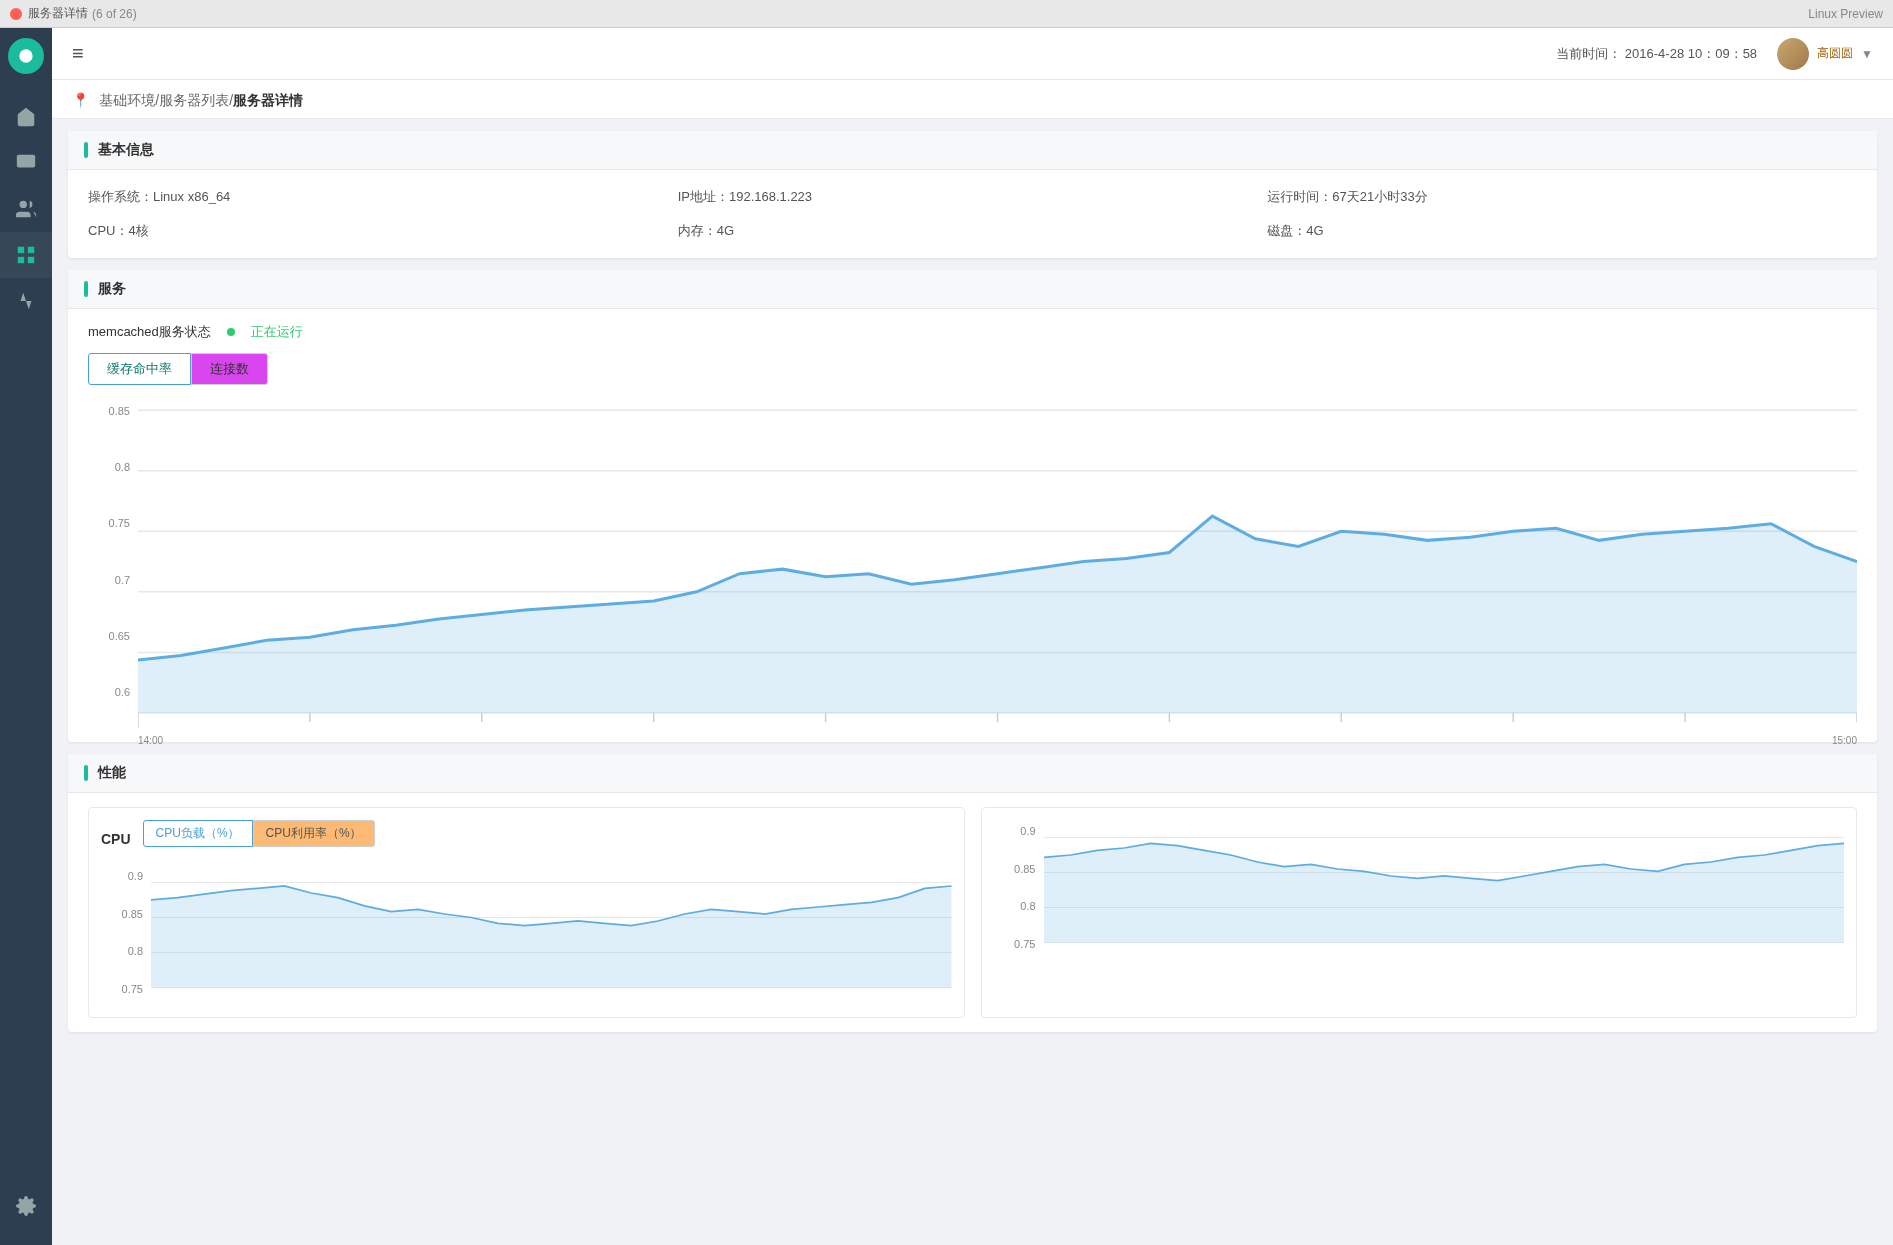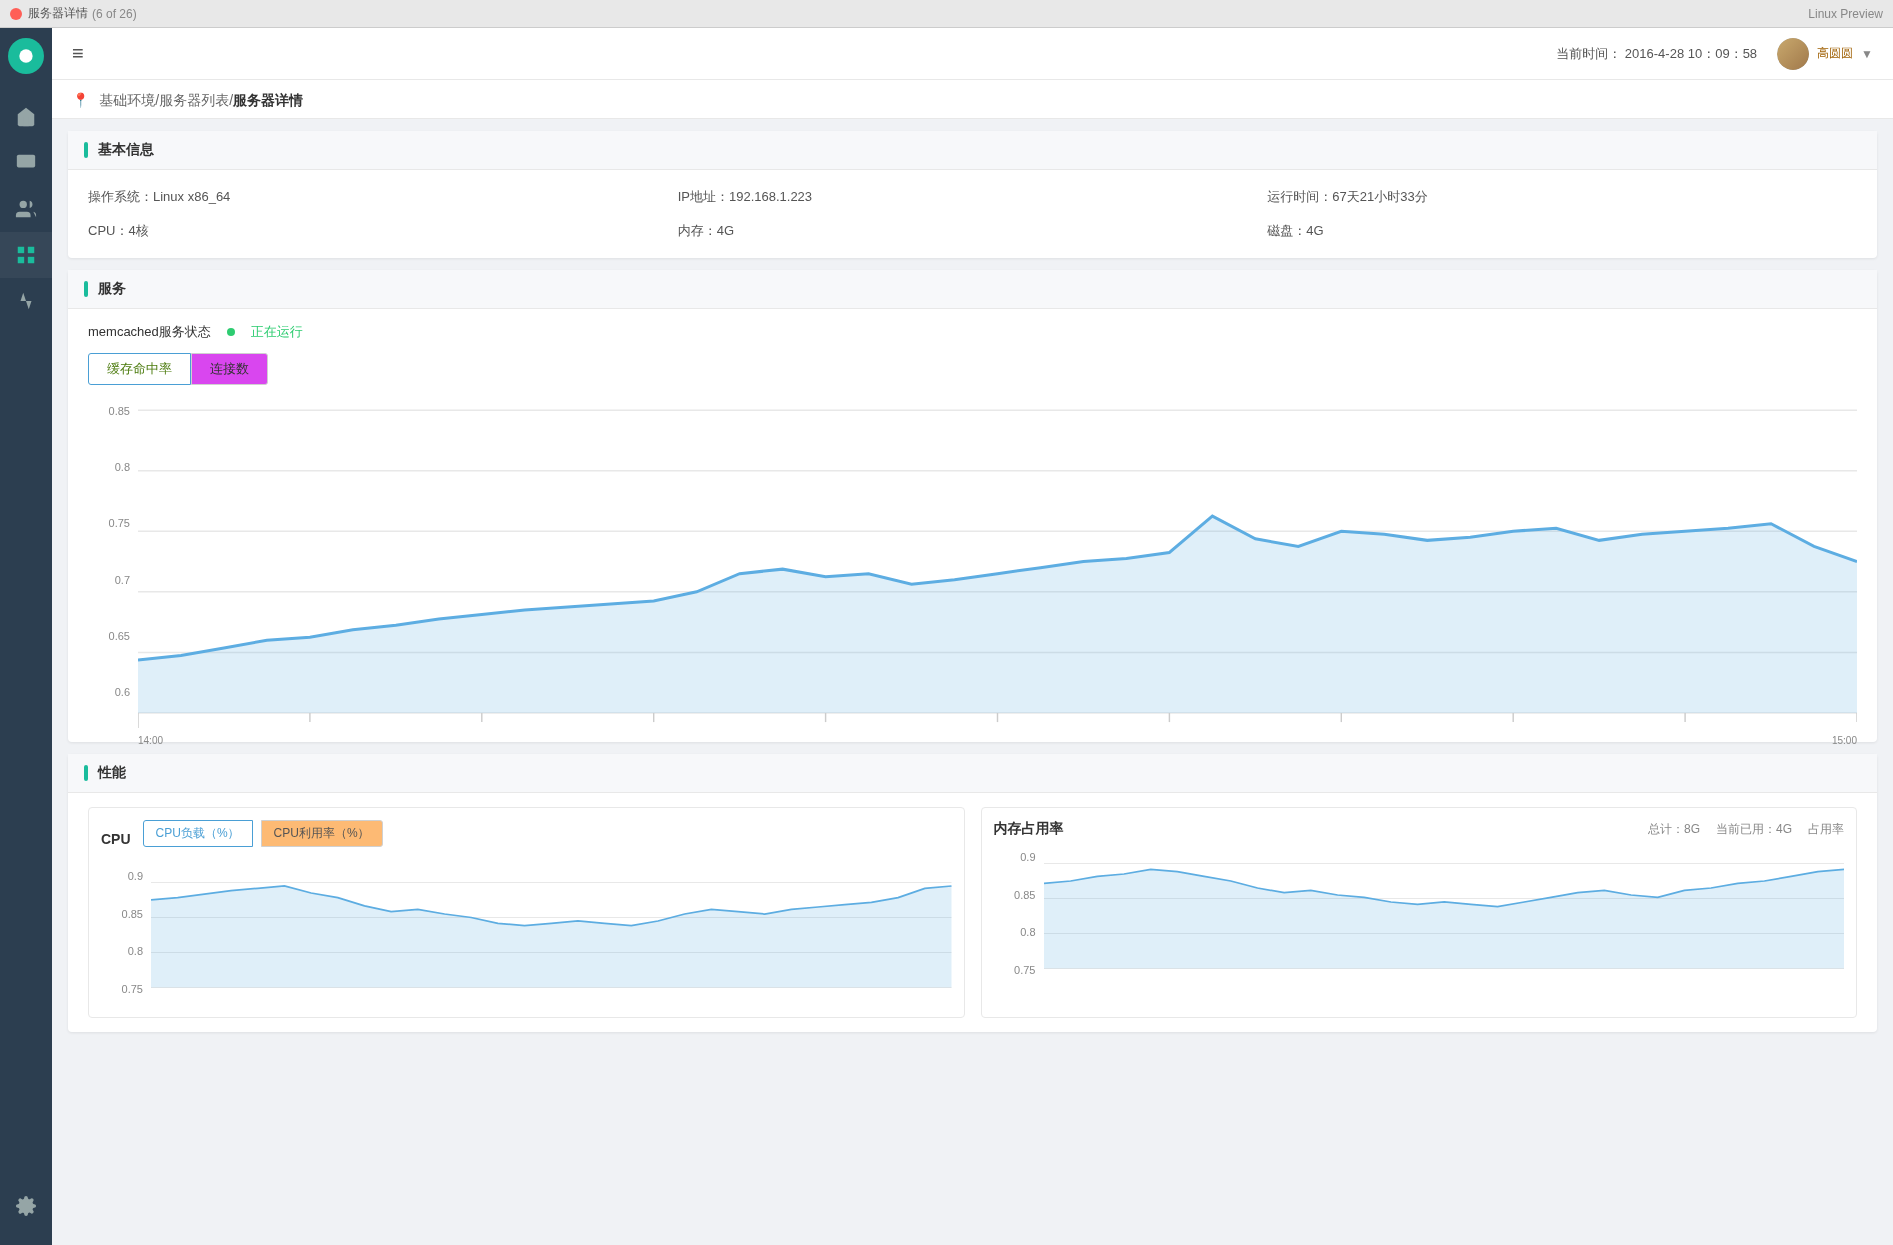--- a/index.html
+++ b/index.html
@@ -53,35 +53,35 @@
 
     
     .service-status { display: flex; align-items: center; gap: 16px; margin-bottom: 12px; font-size: 13px; }
     .status-dot { width: 8px; height: 8px; border-radius: 50%; background: #2ecc71; }
 
     
     .tab-bar { display: flex; margin-bottom: 10px; }
     .tab { padding: 6px 18px; border: 1px solid #d0d0d0; cursor: pointer; font-size: 13px; background: white; color: #333; }
     .tab:first-child { border-radius: 3px 0 0 3px; }
     .tab:last-child { border-radius: 0 3px 3px 0; }
-    .tab.active { background: white; border-color: #4a9fd5; color: #4d7c0f; }
+    .tab.active { background: white; border-color: #4a9fd5; color: #0f766e; }
     .tab:not(.active) { background: #d946ef; }
     .chart-svg { width: 100%; height: 100%; }
 
     
     .chart-wrap { display: flex; width: 100%; }
     .y-axis { width: 50px; display: flex; flex-direction: column; justify-content: space-between; align-items: flex-end; padding: 10px 8px 30px 0; font-size: 11px; color: #888; }
     .chart-inner { flex: 1; position: relative; }
     .x-axis-labels { display: flex; justify-content: space-between; padding: 4px 0 0; font-size: 10px; color: #888; align-items: flex-end; }
 
     
     .perf-grid { display: grid; grid-template-columns: 1fr 1fr; gap: 16px; }
     .perf-panel { border: 1px solid #e8e8e8; border-radius: 4px; padding: 12px; }
     .perf-panel-title { font-size: 14px; font-weight: bold; color: #333; margin-bottom: 8px; display: flex; align-items: center; gap: 8px; }
-    .perf-tabs { display: flex; gap: 8px; margin-bottom: 10px; }
+    .perf-tabs { display: flex; gap: 0; margin-bottom: 10px; }
     .perf-tab { padding: 4px 12px; border: 1px solid #d0d0d0; cursor: pointer; font-size: 12px; background: #fdba74; color: #555; }
     .perf-tab:first-child { border-radius: 3px 0 0 3px; }
     .perf-tab:last-child { border-radius: 0 3px 3px 0; }
     .perf-tab.active { background: white; border-color: #4a9fd5; color: #4a9fd5; }
 
     .mini-chart { height: 140px; position: relative; }
     .mini-chart svg { width: 100%; height: 100%; }
 
     .memory-info { font-size: 12px; color: #888; margin-left: auto; display: flex; gap: 16px; }
     .chart-line { fill: none; stroke: #5dade2; stroke-width: 2; }
@@ -278,28 +278,20 @@
                       <line x1="0" y1="105" x2="600" y2="105" stroke="#e8e8e8" stroke-width="1"></line>
                       <path d="M0,30 L20,28 L40,25 L60,22 L80,20 L100,18 L120,24 L140,28 L160,35 L180,40 L200,38 L220,42 L240,45 L260,50 L280,52 L300,50 L320,48 L340,50 L360,52 L380,48 L400,42 L420,38 L440,40 L460,42 L480,38 L500,36 L520,34 L540,32 L560,28 L580,20 L600,18" fill="none" stroke="#5dade2" stroke-width="1.5"></path>
                       <path d="M0,30 L20,28 L40,25 L60,22 L80,20 L100,18 L120,24 L140,28 L160,35 L180,40 L200,38 L220,42 L240,45 L260,50 L280,52 L300,50 L320,48 L340,50 L360,52 L380,48 L400,42 L420,38 L440,40 L460,42 L480,38 L500,36 L520,34 L540,32 L560,28 L580,20 L600,18 L600,105 L0,105 Z" fill="rgba(93,173,226,0.2)"></path>
                     </svg>
                   </div>
                 </div>
               </div>
             </div>
 
             <div class="perf-panel">
-              <div style="display:flex; align-items:center; margin-bottom:8px;">
-                <span class="perf-panel-title" style="margin:0;">内存占用率</span>
-                <div class="memory-info">
-                  <span>总计：8G</span>
-                  <span>当前已用：4G</span>
-                  <span>占用率</span>
-                </div>
-              </div>
               <div class="chart-wrap">
                 <div class="y-axis" style="padding: 5px 8px 10px 0;">
                   <span>0.9</span>
                   <span>0.85</span>
                   <span>0.8</span>
                   <span>0.75</span>
                 </div>
                 <div class="chart-inner">
                   <div class="mini-chart">
                     <svg viewBox="0 0 600 120" preserveAspectRatio="none" style="width:100%;height:100%;">

